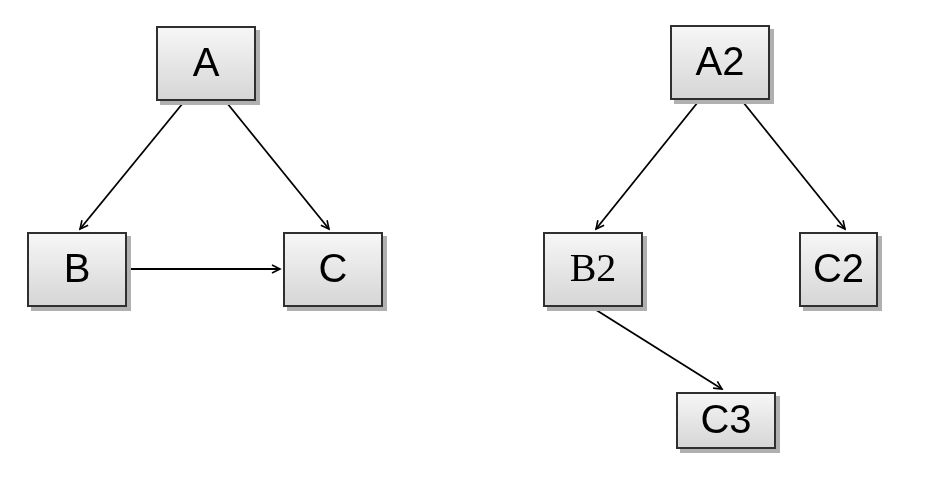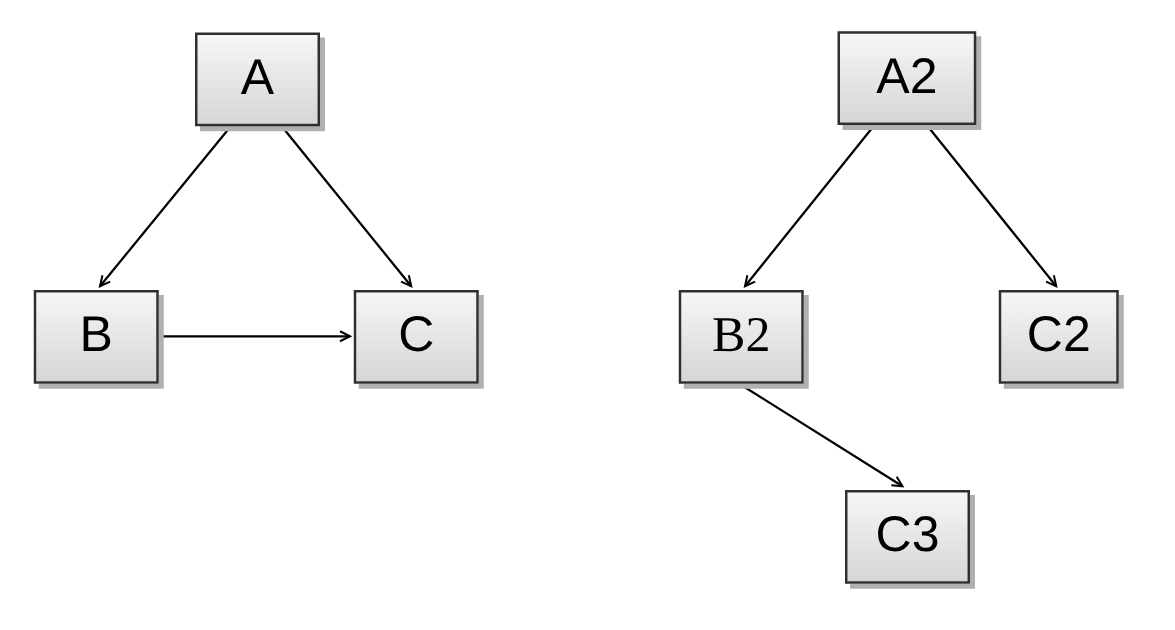--- a/index.html
+++ b/index.html
@@ -63,26 +63,26 @@
   <div id="nodes-layer">
       <div class="node" style="left: 156px; top: 26px; width: 100px; height: 75px;">
         <span class="node-label">A</span>
       </div>
       <div class="node" style="left: 27px; top: 232px; width: 100px; height: 75px;">
         <span class="node-label">B</span>
       </div>
       <div class="node" style="left: 283px; top: 232px; width: 100px; height: 75px;">
         <span class="node-label">C</span>
       </div>
-      <div class="node" style="left: 670px; top: 25px; width: 111px; height: 75px;">
+      <div class="node" style="left: 670px; top: 25px; width: 100px; height: 75px;">
         <span class="node-label">A2</span>
       </div>
       <div class="node" style="left: 543px; top: 232px; width: 100px; height: 75px; font-family: Liberation Serif, serif;">
         <span class="node-label">B2</span>
       </div>
-      <div class="node" style="left: 799px; top: 232px; width: 96px; height: 75px;">
+      <div class="node" style="left: 799px; top: 232px; width: 79px; height: 75px;">
         <span class="node-label">C2</span>
       </div>
-      <div class="node" style="left: 676px; top: 392px; width: 100px; height: 75px;">
+      <div class="node" style="left: 676px; top: 392px; width: 100px; height: 57px;">
         <span class="node-label">C3</span>
       </div>
     </div>
 </div>
 
 </body></html>

